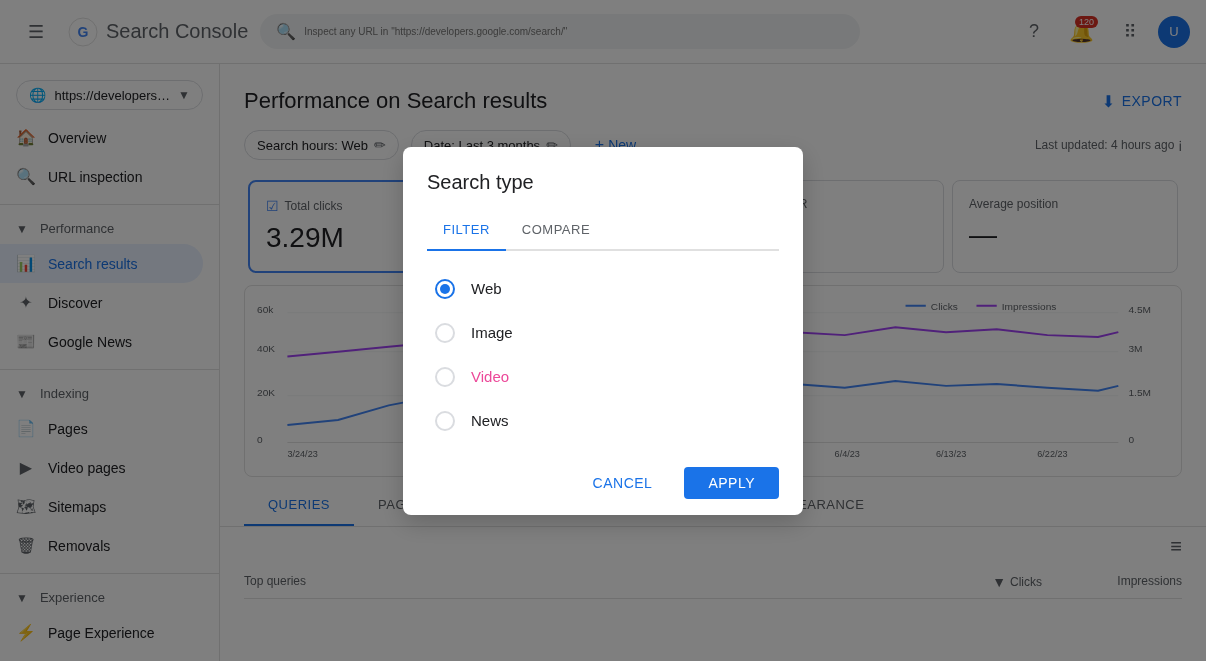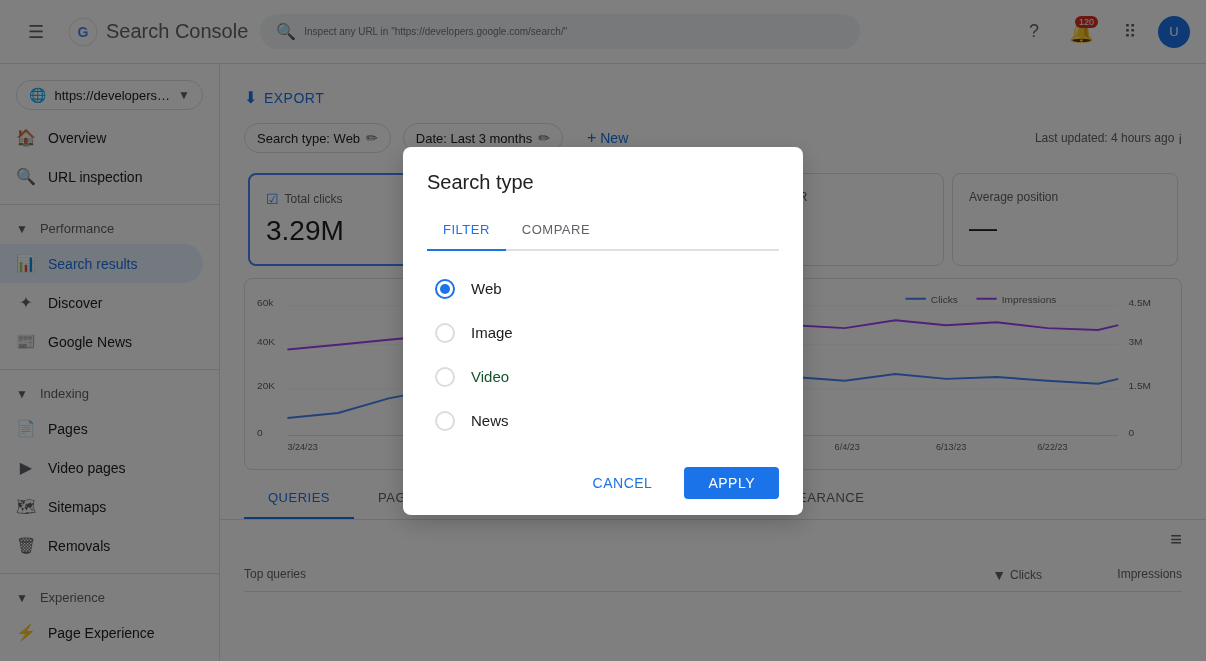--- a/index.html
+++ b/index.html
@@ -120,29 +120,30 @@
     <div style="display:flex;align-items:center;gap:12px;padding:10px 16px;cursor:pointer;border-radius:0 24px 24px 0;margin-right:16px;color:#202124;font-size:14px;">
       
       
     </div>
 
   </div>
 
   <div style="flex:1;overflow-y:auto;padding:0;position:relative;">
 
     <div style="padding:24px 24px 0;display:flex;align-items:center;justify-content:space-between;">
+      <h1 style="font-size:22px;font-weight:400;color:#202124;">Performance on Search results</h1>
       <button style="display:flex;align-items:center;gap:6px;color:#1a73e8;font-size:14px;font-weight:500;cursor:pointer;text-transform:uppercase;letter-spacing:0.5px;background:none;border:none;">
         <span style="font-size:16px;">⬇</span>
         <span>EXPORT</span>
       </button>
     </div>
 
     <div style="display:flex;align-items:center;gap:12px;padding:16px 24px;">
       <div style="display:flex;align-items:center;gap:6px;border:1px solid #dadce0;border-radius:16px;padding:6px 12px;font-size:13px;color:#202124;cursor:pointer;background:white;">
-        <span>Search type: Web</span>
+        <span>Search hours: Web</span>
         <span style="color:#5f6368;font-size:14px;">✏</span>
       </div>
       <div style="display:flex;align-items:center;gap:6px;border:1px solid #dadce0;border-radius:16px;padding:6px 12px;font-size:13px;color:#202124;cursor:pointer;background:white;">
         <span>Date: Last 3 months</span>
         <span style="color:#5f6368;font-size:14px;">✏</span>
       </div>
       <button style="display:flex;align-items:center;gap:4px;color:#1a73e8;font-size:14px;cursor:pointer;padding:6px 12px;background:none;border:none;font-weight:500;">
         <span style="font-size:16px;">+</span>
         <span>New</span>
       </button>
@@ -281,21 +282,21 @@
         <label style="font-size:15px;color:#202124;cursor:pointer;">Web</label>
       </div>
 
       <div style="display:flex;align-items:center;gap:16px;padding:12px 8px;cursor:pointer;">
         <div style="width:20px;height:20px;border-radius:50%;border:2px solid #dadce0;display:flex;align-items:center;justify-content:center;flex-shrink:0;"></div>
         <label style="font-size:15px;color:#202124;cursor:pointer;">Image</label>
       </div>
 
       <div style="display:flex;align-items:center;gap:16px;padding:12px 8px;cursor:pointer;">
         <div style="width:20px;height:20px;border-radius:50%;border:2px solid #dadce0;display:flex;align-items:center;justify-content:center;flex-shrink:0;"></div>
-        <label style="font-size:15px;color:#14532d;cursor:pointer;">Video</label>
+        <label style="font-size:15px;color:#ec4899;cursor:pointer;">Video</label>
       </div>
 
       <div style="display:flex;align-items:center;gap:16px;padding:12px 8px;cursor:pointer;">
         <div style="width:20px;height:20px;border-radius:50%;border:2px solid #dadce0;display:flex;align-items:center;justify-content:center;flex-shrink:0;"></div>
         <label style="font-size:15px;color:#202124;cursor:pointer;">News</label>
       </div>
     </div>
 
     <div style="display:flex;justify-content:flex-end;gap:8px;padding:16px 24px;">
       <button style="padding:8px 24px;border-radius:4px;font-size:14px;font-weight:500;cursor:pointer;border:none;text-transform:uppercase;letter-spacing:0.5px;background:none;color:#1a73e8;">CANCEL</button>

